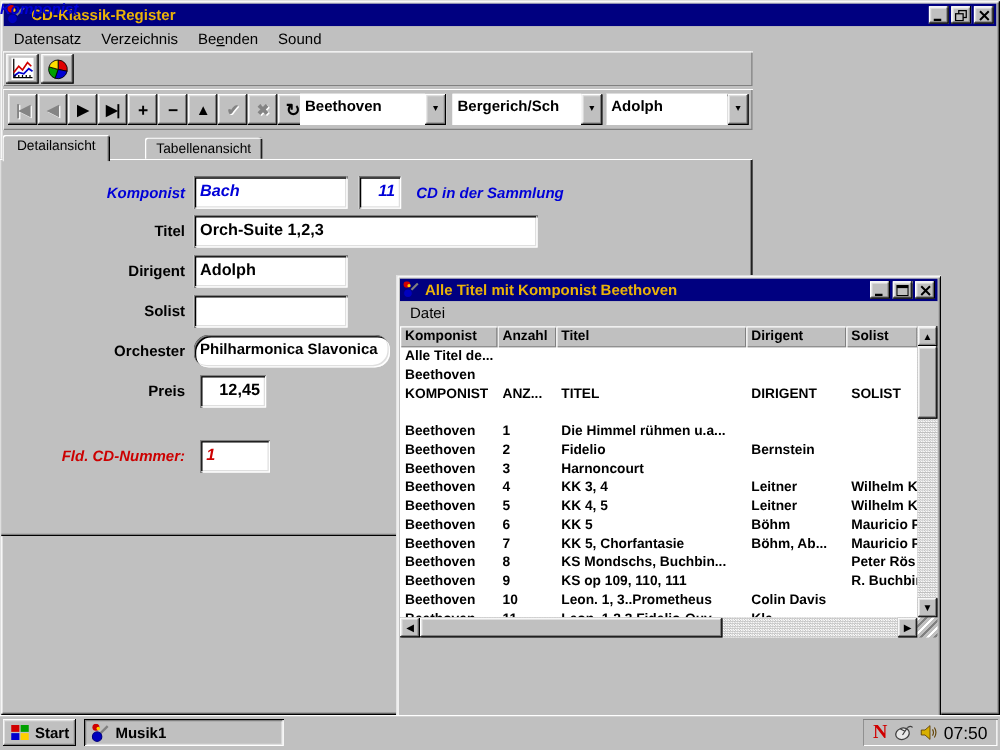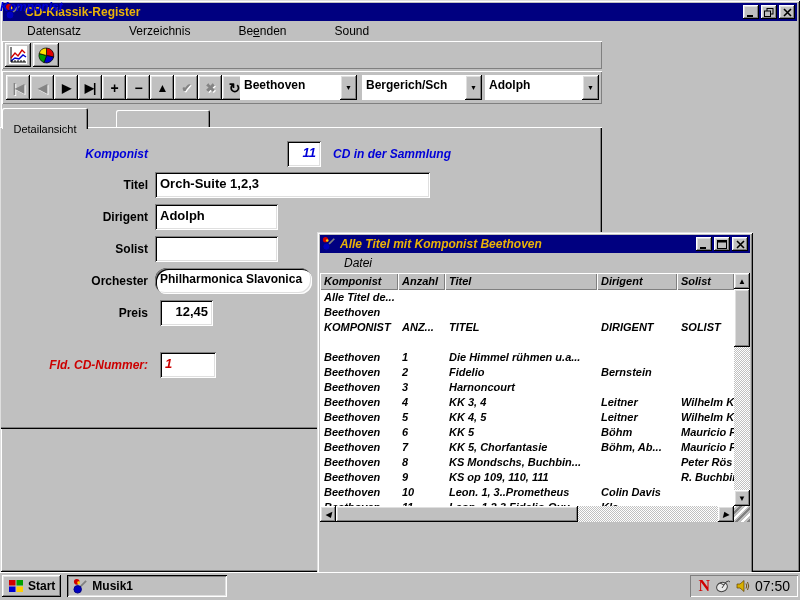--- a/index.html
+++ b/index.html
@@ -21,36 +21,36 @@
   .sunken      { box-shadow: inset 1px 1px 0 #808080, inset -1px -1px 0 #fff, inset 2px 2px 0 #000, inset -2px -2px 0 #dfdfdf; background:#fff; }
   .pressed     { box-shadow: inset 1px 1px 0 #000, inset -1px -1px 0 #fff, inset 2px 2px 0 #808080, inset -2px -2px 0 #dfdfdf; background:#c0c0c0; }
 
   .titlebar { background:#000080; color:#eab308; display:flex; align-items:center; padding:0 2px;justify-content:center; }
   .titlebar .title-text { font-weight:bold; font-size:12px; margin-left:4px; white-space:nowrap; }
   .win-controls { margin-left:auto; display:flex; gap:2px; }
   .win-btn { width:16px; height:14px; display:flex; align-items:center; justify-content:center; }
   .win-btn svg { display:block; }
 
   .menubar { display:flex; align-items:center; background:#c0c0c0; }
-  .menu-item { padding:3px 24px; font-size:12px; white-space:nowrap; }
+  .menu-item { padding:3px 8px; font-size:12px; white-space:nowrap; }
   .accel { text-decoration:underline; }
 
   .toolbtn { width:26px; height:24px; display:flex; align-items:center; justify-content:center; }
 
   .navbtn { width:24px; height:25px; display:flex; align-items:center; justify-content:center;
             font-weight:bold; font-size:12px; color:#000; }
   .navbtn .glyph { letter-spacing:-1px; }
   .navbtn.disabled { color:#848484; text-shadow:1px 1px 0 #fff; }
 
   .combo { display:flex; }
   .combo .combo-text { flex:1; font-weight:bold; font-size:12px; padding:3px 2px 0 4px; overflow:hidden; white-space:nowrap; background:#fff; }
   .combo-arrow { width:17px; display:flex; align-items:center; justify-content:center; font-size:7px; color:#000; }
 
   .tab { font-size:11px; text-align:center; border-top-left-radius:2px; border-top-right-radius:2px;
-         background:#c0c0c0; box-shadow: inset 1px 1px 0 #fff, inset -1px 0 0 #000, inset -2px 0 0 #808080; padding-top:15px; }
+         background:#c0c0c0; box-shadow: inset 1px 1px 0 #fff, inset -1px 0 0 #000, inset -2px 0 0 #808080; padding-top:3px; }
   .tabpage { background:#c0c0c0; box-shadow: inset 0 1px 0 #fff, inset 1px 0 0 #dfdfdf, inset -1px 0 0 #000, inset -2px 0 0 #808080, inset 0 -1px 0 #000, inset 0 -2px 0 #808080; }
 
   .fld-label { font-weight:bold; font-size:12px; text-align:right; }
   .fld-label.blue { color:#0000d8; font-style:italic; }
   .fld-label.red  { color:#cc0000; font-style:italic; }
   .field { font-weight:bold; font-size:13px; padding:4px 4px 0 5px; white-space:nowrap; overflow:hidden; }
   .field.blue { color:#0000d8; font-style:italic; }
   .field.red  { color:#cc0000; font-style:italic; }
   .field.right { text-align:right; padding-right:5px; }
 
@@ -184,20 +184,21 @@
       <span class="combo-arrow bevel-out">▼</span>
     </div>
   </div>
 
   <div class="abs tab" style="left:2px;top:108px;width:86px;height:21px;z-index:3;">Detailansicht</div>
   <div class="abs tab" style="left:89px;top:110px;width:94px;height:18px;z-index:1;margin-left:27px;">Tabellenansicht</div>
   <div class="abs tabpage" style="left:0;top:127px;width:602px;height:302px;z-index:2;"></div>
 
   <div style="z-index:4;" class="abs fld-label blue" style2="">Komponist</div>
   <div class="abs fld-label blue" style="left:40px;top:147px;width:108px;z-index:4;">Komponist</div>
+  <div class="abs field sunken blue" style="left:155px;top:141px;width:123px;height:26px;z-index:4;">Bach</div>
   <div class="abs field sunken blue right" style="left:287px;top:141px;width:34px;height:26px;z-index:4;">11</div>
   <div class="abs fld-label blue" style="left:333px;top:147px;width:200px;text-align:left;z-index:4;">CD in der Sammlung</div>
 
   <div class="abs fld-label" style="left:40px;top:178px;width:108px;z-index:4;">Titel</div>
   <div class="abs field sunken" style="left:155px;top:172px;width:275px;height:26px;z-index:4;">Orch-Suite 1,2,3</div>
 
   <div class="abs fld-label" style="left:40px;top:210px;width:108px;z-index:4;">Dirigent</div>
   <div class="abs field sunken" style="left:155px;top:204px;width:123px;height:26px;z-index:4;">Adolph</div>
 
   <div class="abs fld-label" style="left:40px;top:242px;width:108px;z-index:4;">Solist</div>
@@ -206,21 +207,21 @@
   <div class="abs fld-label" style="left:40px;top:274px;width:108px;z-index:4;">Orchester</div>
   <div class="abs field sunken" style="left:155px;top:268px;width:157px;height:26px;font-size:12px;z-index:4;border-radius:12px;">Philharmonica Slavonica</div>
 
   <div class="abs fld-label" style="left:40px;top:306px;width:108px;z-index:4;">Preis</div>
   <div class="abs field sunken right" style="left:160px;top:300px;width:53px;height:26px;z-index:4;">12,45</div>
 
   <div class="abs fld-label red" style="left:20px;top:358px;width:128px;z-index:4;">Fld. CD-Nummer:</div>
   <div class="abs field sunken red" style="left:160px;top:352px;width:56px;height:26px;z-index:4;">1</div>
 </div>
 
-<div class="abs bevel-frame" style="left:317px;top:232px;width:436px;height:354px;z-index:10;font-style:italic;">
+<div class="abs bevel-frame" style="left:317px;top:220px;width:436px;height:354px;z-index:10;">
 
   <div class="abs titlebar" style="left:3px;top:3px;width:430px;height:18px;">
     <span style="display:flex;">
       <svg width="14" height="14" viewBox="0 0 16 16">
         <line x1="5" y1="11" x2="14" y2="2" stroke="#808080" stroke-width="2"></line>
         <circle cx="5" cy="11" r="4" fill="#0000c0" stroke="#000080"></circle>
         <circle cx="4" cy="3" r="3" fill="#d00000"></circle>
         <circle cx="6" cy="4" r="1.5" fill="#ffd000"></circle>
       </svg>
     </span>
@@ -238,21 +239,21 @@
           </svg>
       </span>
       <span class="win-btn bevel-out">
         <svg width="9" height="9" viewBox="0 0 9 9">
             <path d="M1 1 L8 8 M8 1 L1 8" stroke="#000" stroke-width="1.6"></path>
           </svg>
       </span>
     </span>
   </div>
 
-  <div class="abs menubar" style="left:3px;top:21px;width:430px;height:19px;">
+  <div class="abs menubar" style="left:3px;top:21px;width:430px;height:19px;align-items:flex-end;">
     <span class="menu-item">Datei</span>
   </div>
 
   <div class="abs ghead" style="left:3px;top:41px;width:414px;height:17px;">
     <div class="gh-cell bevel-thin gc0">Komponist</div>
     <div class="gh-cell bevel-thin gc1">Anzahl</div>
     <div class="gh-cell bevel-thin gc2">Titel</div>
     <div class="gh-cell bevel-thin gc3">Dirigent</div>
     <div class="gh-cell bevel-thin gc4">Solist</div>
   </div>

